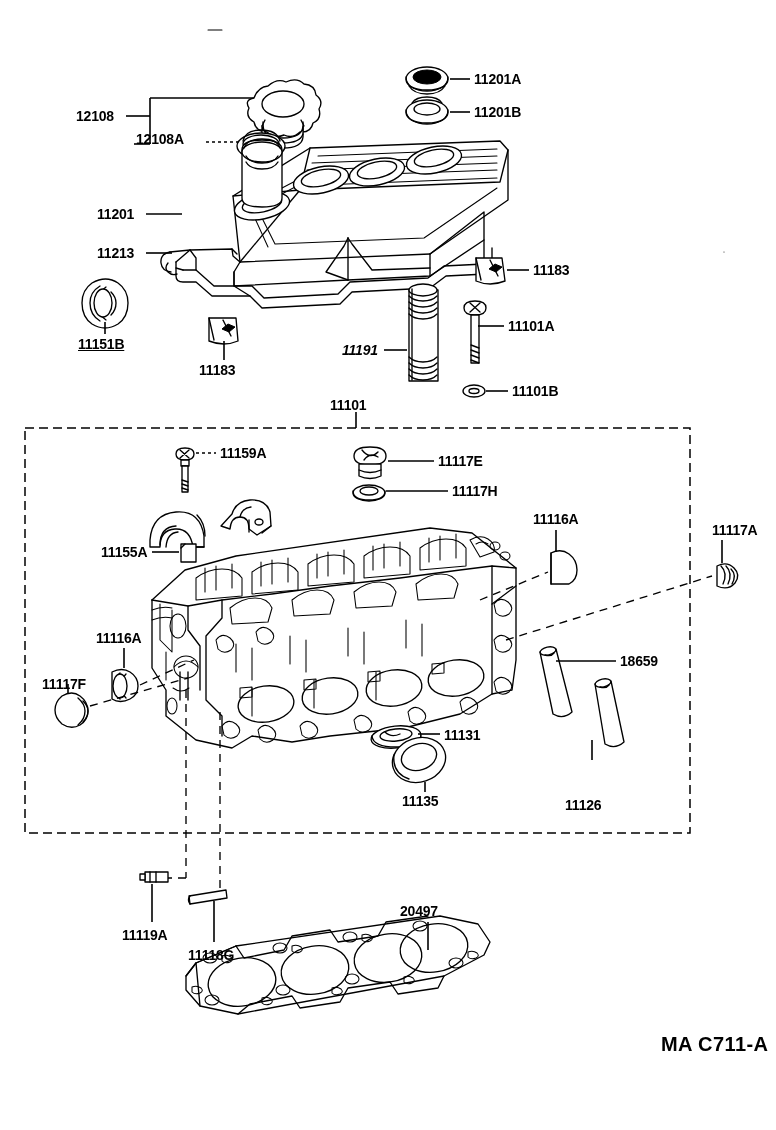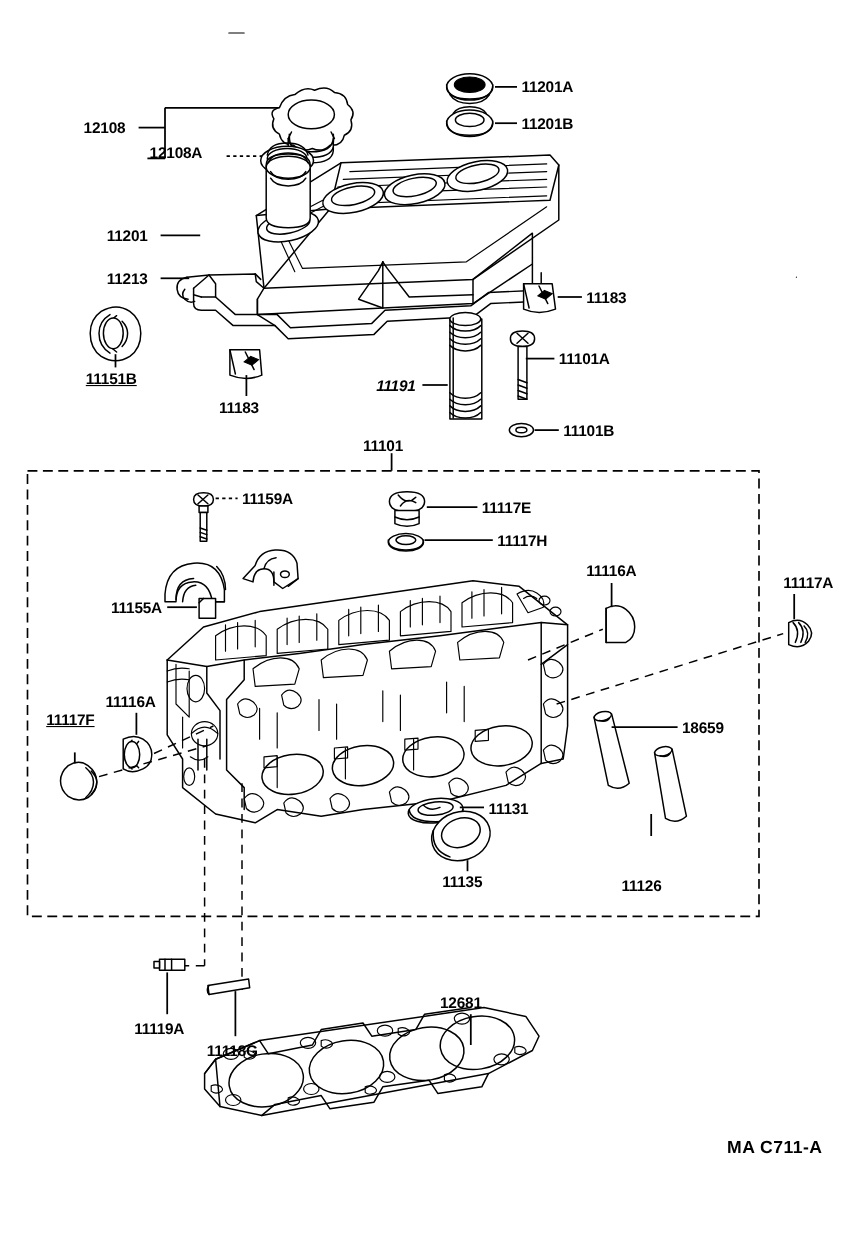--- a/index.html
+++ b/index.html
@@ -19,21 +19,21 @@
     font-size:14px;
     letter-spacing:-0.2px;
     white-space:nowrap;
     color:#000;
     line-height:1;
   }
   .foot{
     position:absolute;
     font-family:"Liberation Sans", sans-serif;
     font-weight:bold;
-    font-size:16px;
+    font-size:20px;
     letter-spacing:0.4px;
     white-space:nowrap;
   }
 </style>
 </head>
 <body>
 
 <div id="sheet">
 
 <svg id="diagram" viewBox="0 0 776 1130">
@@ -438,24 +438,24 @@
 <div class="lbl" style="left:508px;top:326px;transform:translateY(-50%);">11101A</div>
 <div class="lbl" style="left:512px;top:391px;transform:translateY(-50%);">11101B</div>
 <div class="lbl" style="left:330px;top:405px;transform:translateY(-50%);">11101</div>
 <div class="lbl" style="left:220px;top:453px;transform:translateY(-50%);">11159A</div>
 <div class="lbl" style="left:438px;top:461px;transform:translateY(-50%);">11117E</div>
 <div class="lbl" style="left:452px;top:491px;transform:translateY(-50%);">11117H</div>
 <div class="lbl" style="left:101px;top:552px;transform:translateY(-50%);">11155A</div>
 <div class="lbl" style="left:533px;top:519px;transform:translateY(-50%);">11116A</div>
 <div class="lbl" style="left:696px;top:530px;transform:translateY(-50%);margin-left:16px;">11117A</div>
 <div class="lbl" style="left:96px;top:638px;transform:translateY(-50%);">11116A</div>
-<div class="lbl" style="left:42px;top:654px;transform:translateY(-50%);text-decoration:underline;">11117F</div>
+<div class="lbl" style="left:42px;top:684px;transform:translateY(-50%);">11117F</div>
 <div class="lbl" style="left:620px;top:661px;transform:translateY(-50%);">18659</div>
 <div class="lbl" style="left:565px;top:769px;transform:translateY(-50%);margin-top:36px;">11126</div>
 <div class="lbl" style="left:444px;top:735px;transform:translateY(-50%);text-align:center;">11131</div>
 <div class="lbl" style="left:402px;top:801px;transform:translateY(-50%);">11135</div>
 <div class="lbl" style="left:122px;top:935px;transform:translateY(-50%);">11119A</div>
 <div class="lbl" style="left:188px;top:955px;transform:translateY(-50%);">11118G</div>
-<div class="lbl" style="left:400px;top:911px;transform:translateY(-50%);">12681</div>
+<div class="lbl" style="left:400px;top:911px;transform:translateY(-50%);">20497</div>
 
 <div class="foot" style="left:661px;top:1044px;transform:translateY(-50%);">MA C711-A</div>
 
 </div>
 
 </body></html>

